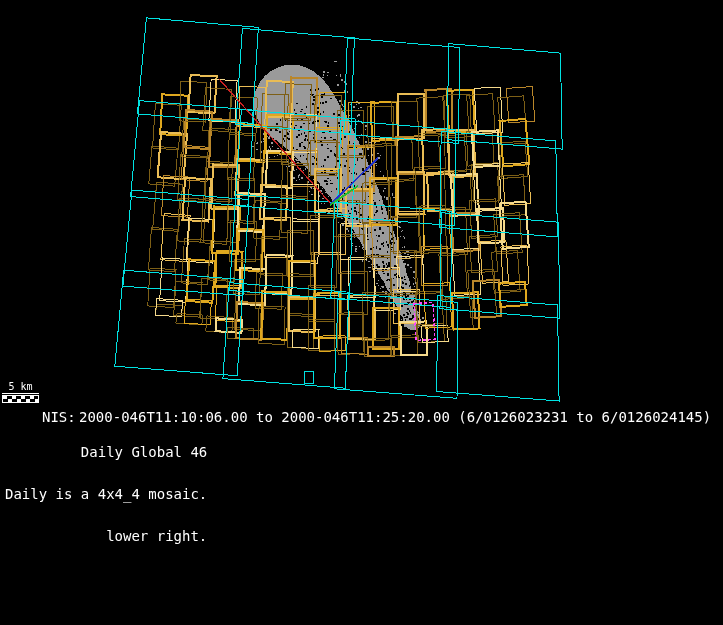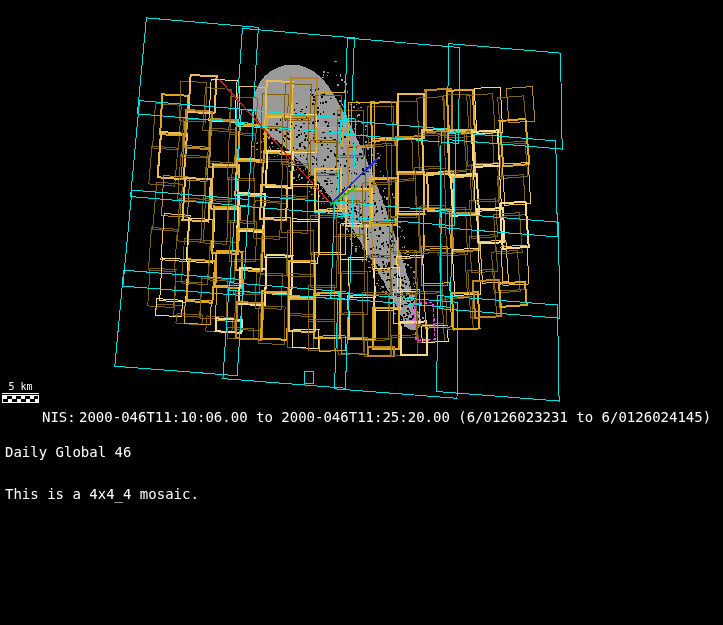--- a/index.html
+++ b/index.html
@@ -7,21 +7,21 @@
           font-family:"DejaVu Sans Mono", monospace;}
   #plot{position:absolute;left:0;top:0;}
   .txt{position:absolute;color:#fff;font-size:14px;line-height:14px;white-space:pre;}
   #scalebar{position:absolute;left:2px;top:381px;width:37px;}
   #scalebar-label{display:block;color:#fff;font-size:10px;text-align:center;
                   border-bottom:1px solid #fff;padding-bottom:1px;}
   #scalebar-bar{margin-top:1px;width:35px;height:6px;border:1px solid #fff;
     background-image:conic-gradient(#000 25%, #fff 0 50%, #000 0 75%, #fff 0);
     background-size:9px 6px;}
   #status-block{left:42px;top:382px;}
-  #caption-block{left:5px;top:417px;}
+  #caption-block{left:5px;top:417px;text-align:right;}
   .status-line .lbl{display:inline-block;width:37px;}
 </style>
 </head>
 <body>
 
 <div id="screen">
 
   <svg id="plot" width="723" height="625" shape-rendering="crispEdges">
       <g>
         <rect x="153.94919312768616" y="104.38229589117691" width="26" height="44.63447815272957" transform="rotate(3.64 166.94919312768616 126.6995349675417)" fill="#000"></rect>
@@ -1282,16 +1282,17 @@
     <span id="scalebar-label">5 km</span>
     <div id="scalebar-bar"></div>
   </div>
 
   <div id="status-block" class="txt">
     <div class="status-line"><span class="lbl">NIS:</span><span>2000-046T11:10:06.00 to 2000-046T11:25:20.00 (6/0126023231 to 6/0126024145)</span></div>
   </div>
 
   <div id="caption-block" class="txt">
     <div>Daily Global 46</div>
-    <div>This is a 4x4_4 mosaic.</div>
+    <div>Daily is a 4x4_4 mosaic.</div>
+    <div> lower right.</div>
   </div>
 
 </div>
 
 </body></html>

